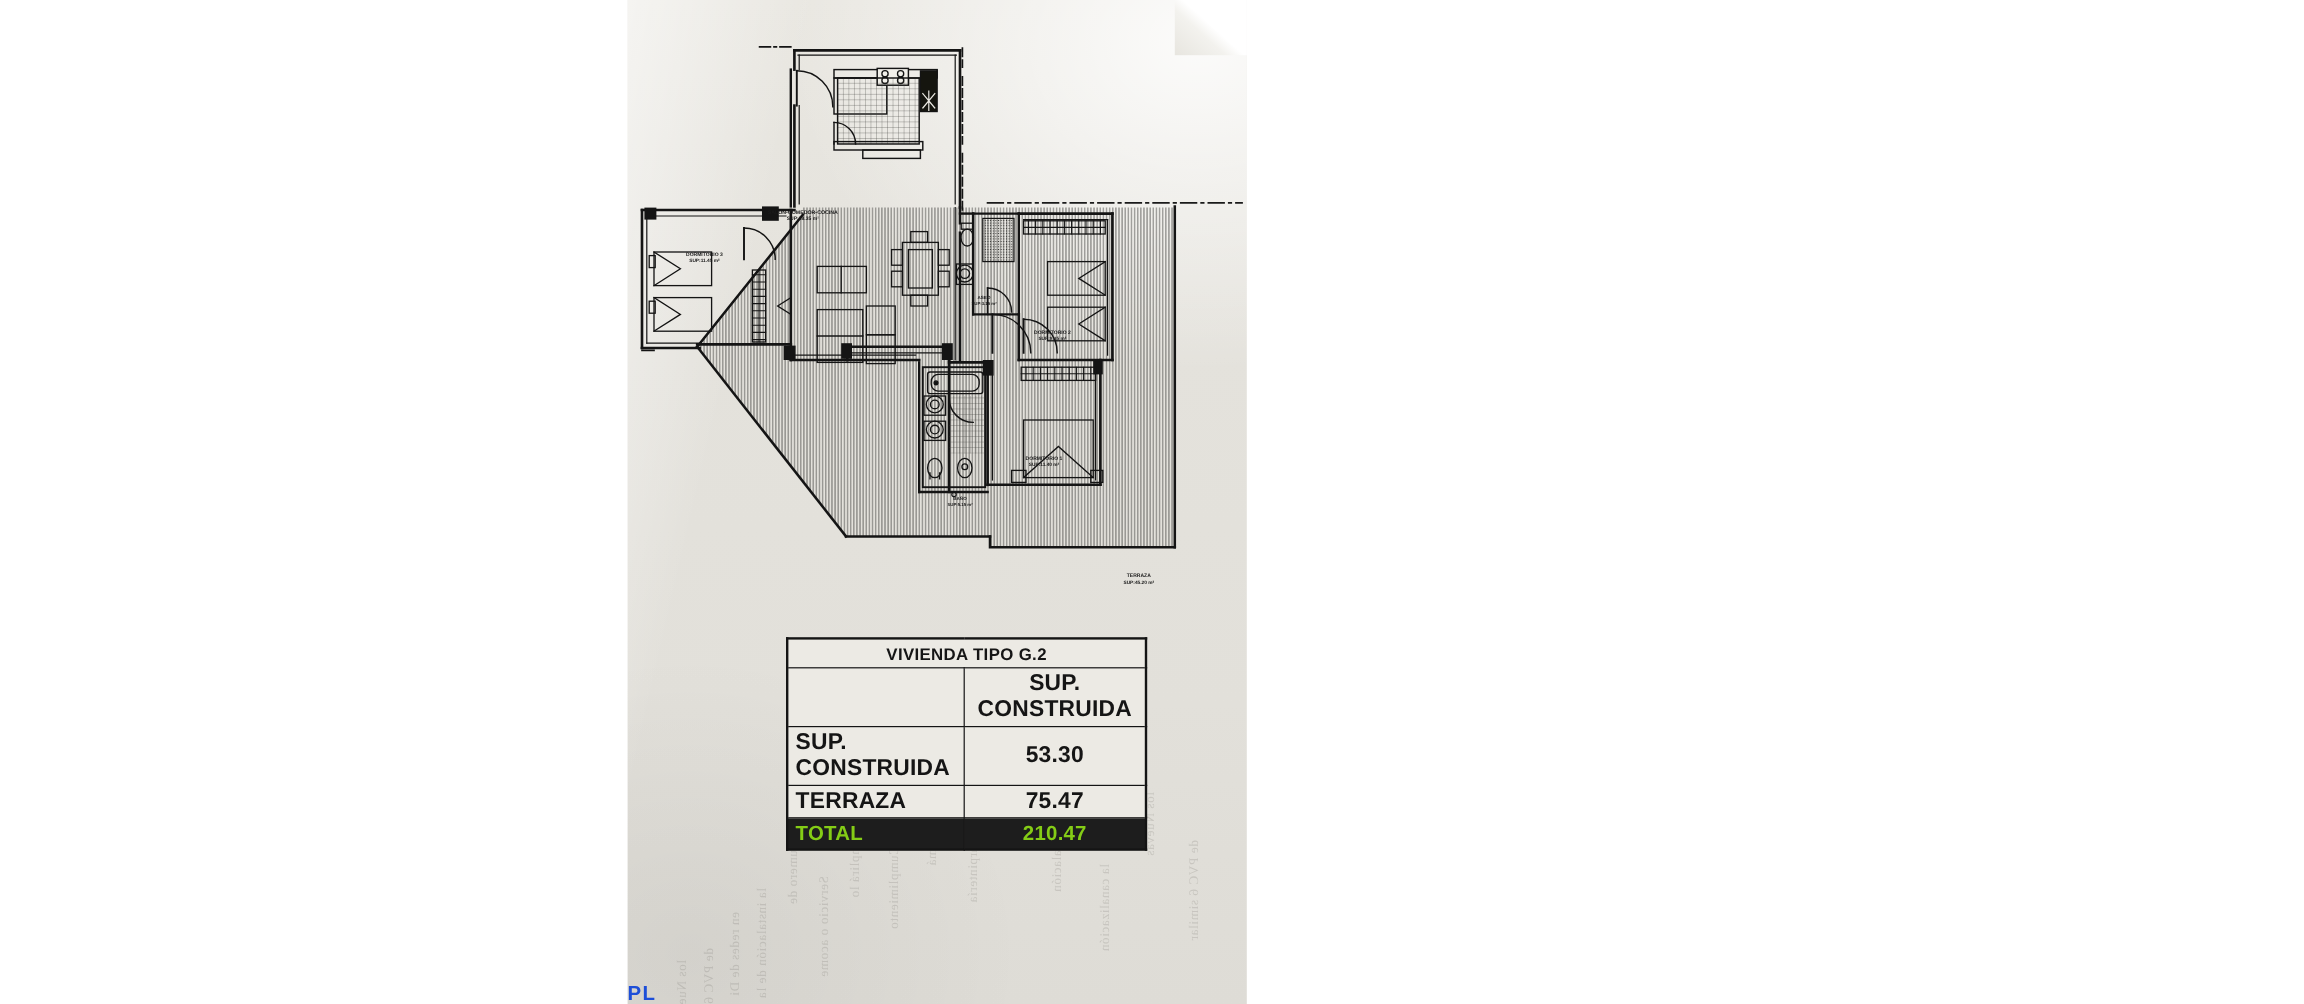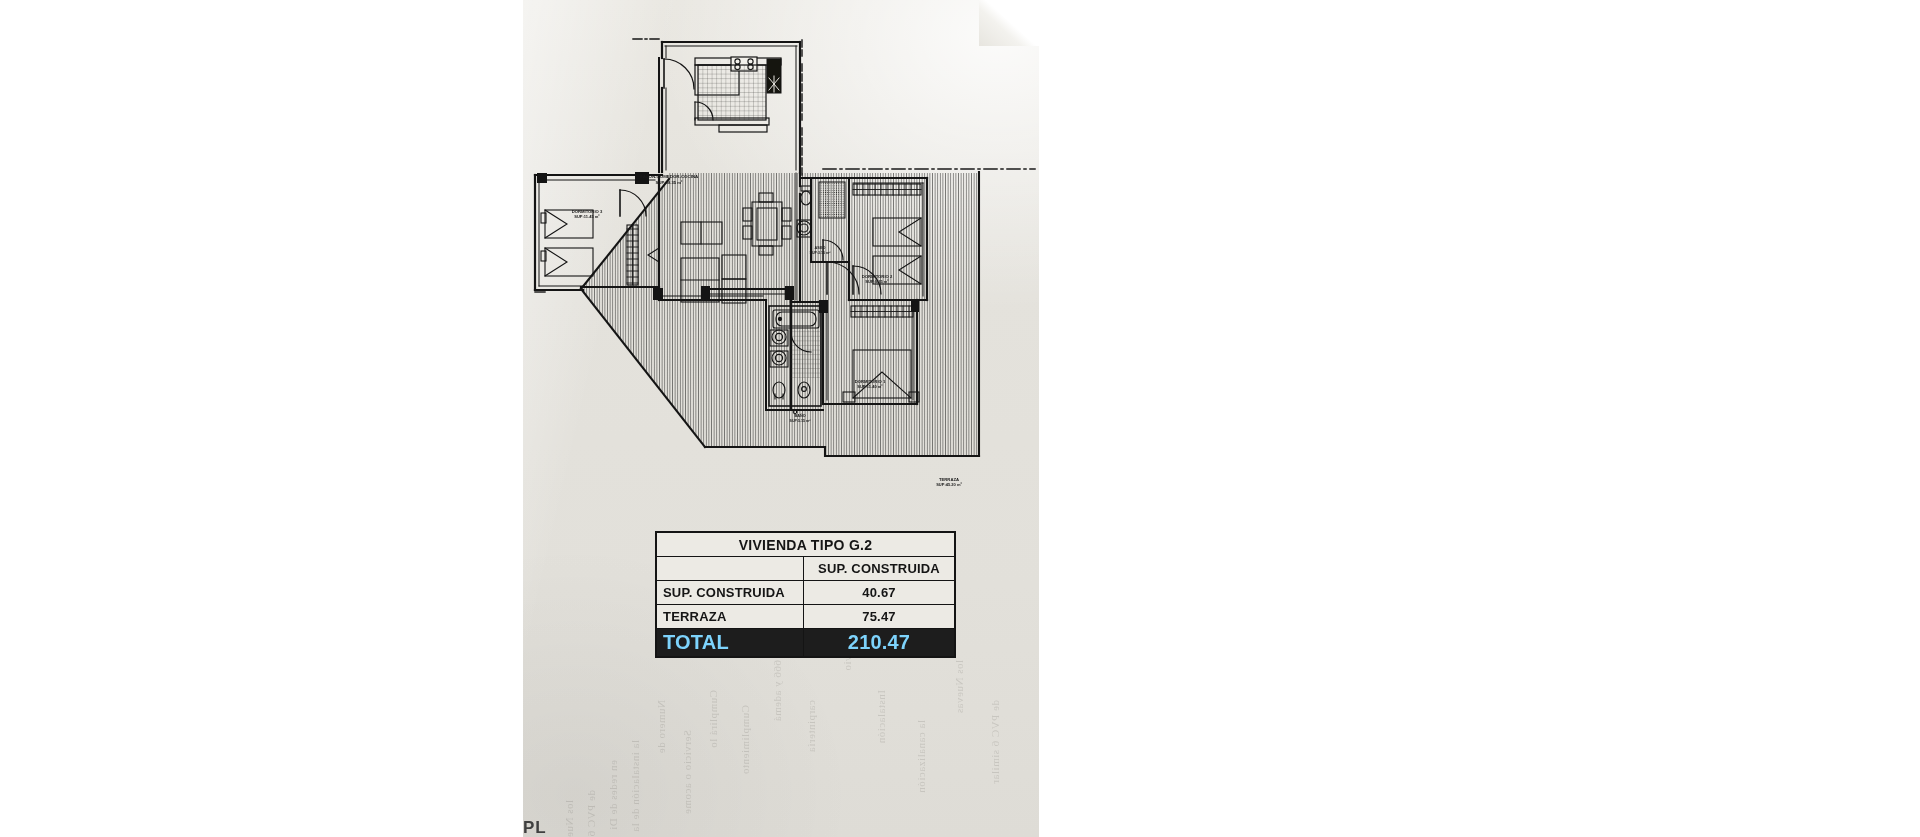--- a/index.html
+++ b/index.html
@@ -47,35 +47,35 @@
   
   .areas{
     position:absolute;left:655px;top:531px;
     border:2px solid #141414;border-collapse:collapse;
     background:#eceae4;
   }
   .areas td{
     border:1.5px solid #141414;
     font-family:"Liberation Sans", sans-serif;
     font-weight:700;color:#151515;
-    font-size:13px;padding:2px 6px;height:19px;
+    font-size:19px;padding:2px 6px;height:19px;
     letter-spacing:.2px;
   }
   .areas td.lab{width:134px;}
   .areas td.val{width:138px;text-align:center;}
   .areas .title{
     text-align:center;font-size:14px;letter-spacing:.3px;
   }
   .areas tr.total td{
-    background:#1d1d1d;color:#7dd3fc;font-size:20px;height:21px;
+    background:#1d1d1d;color:#84cc16;font-size:17px;height:21px;
   }
   .foot{
     position:absolute;left:523px;top:818px;width:200px;
     font-family:"Liberation Sans", sans-serif;font-weight:700;
-    font-size:17px;color:#404040;letter-spacing:1px;
+    font-size:17px;color:#1d4ed8;letter-spacing:1px;
   }
 </style>
 </head>
 <body>
 
 <div id="stage">
 
   <div class="paper">
     <div class="bleed">
       <span style="left:40px;  top:800px;">los Nuevas</span>
@@ -420,21 +420,21 @@
     <tbody>
       <tr>
         <td class="title" colspan="2">VIVIENDA TIPO G.2</td>
       </tr>
       <tr>
         <td class="lab">&nbsp;</td>
         <td class="val">SUP. CONSTRUIDA</td>
       </tr>
       <tr>
         <td class="lab">SUP. CONSTRUIDA</td>
-        <td class="val">40.67</td>
+        <td class="val">53.30</td>
       </tr>
       <tr>
         <td class="lab">TERRAZA</td>
         <td class="val">75.47</td>
       </tr>
       <tr class="total">
         <td class="lab">TOTAL</td>
         <td class="val">210.47</td>
       </tr>
     </tbody>

